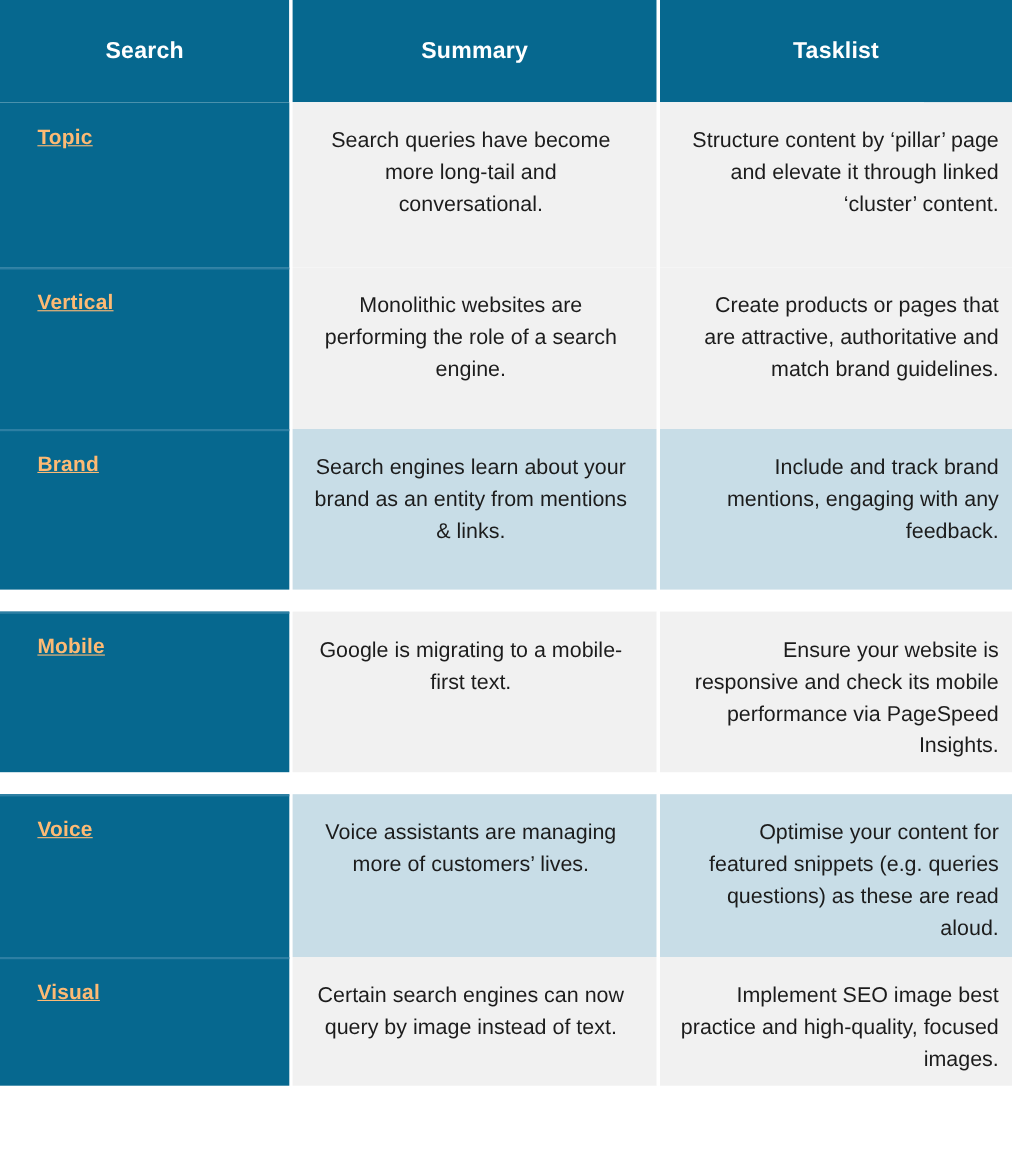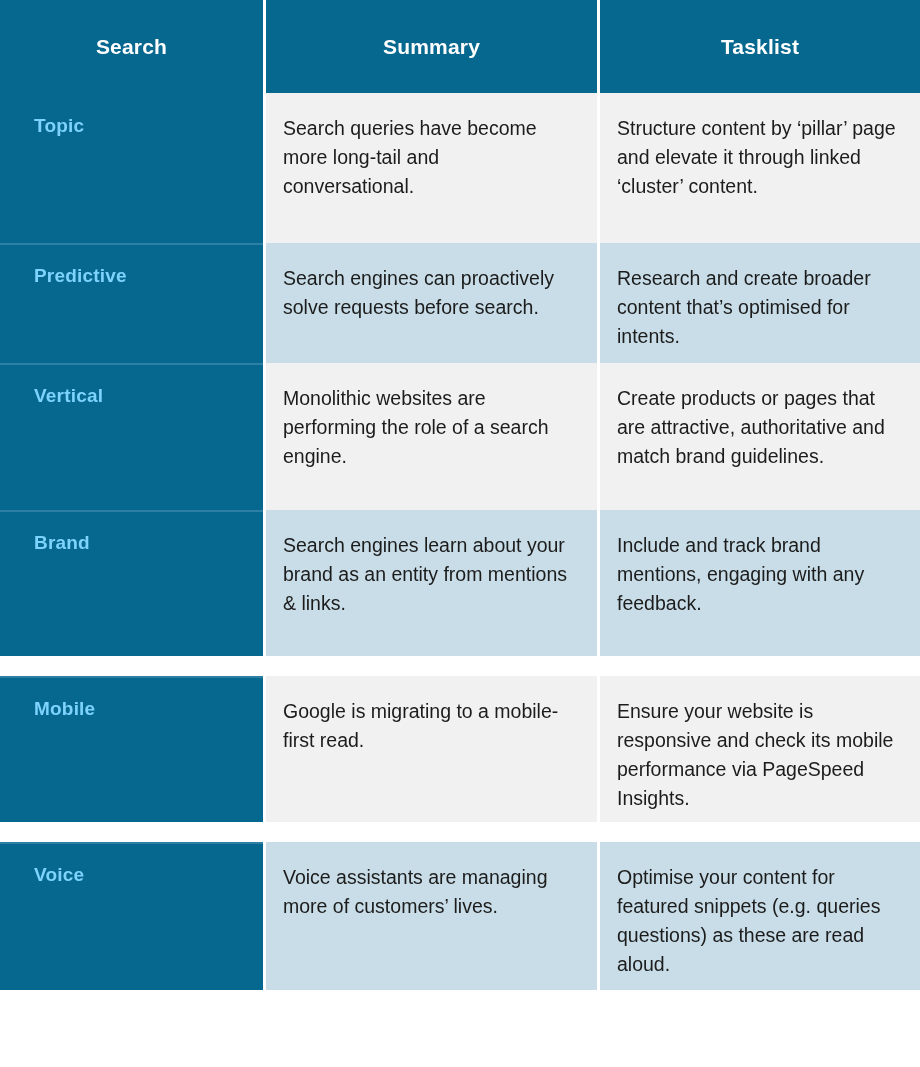--- a/index.html
+++ b/index.html
@@ -36,65 +36,66 @@
     font-size: 21px;
     font-weight: bold;
     letter-spacing: 0.2px;
     display: flex;
     align-items: center;
     justify-content: center;
     box-sizing: border-box;
   }
   .col1 { width: 263px; flex: 0 0 263px; }
   .gap  { width: 3px;  flex: 0 0 3px; background: #ffffff; }
-  .col2 { width: 331px; flex: 0 0 331px; }
+  .col2 { width: 331px; flex: 0 0 331px; text-align: center; }
   .col3 { width: 320px; flex: 0 0 320px; }
 
   
   .body-rows {
     flex: 1 1 auto;
     display: flex;
     flex-direction: column;
   }
   .row {
     display: flex;
     background: #ffffff;
     position: relative;
   }
   .row .label-cell {
     width: 263px;
     flex: 0 0 263px;
     background: #06688f;
-    color: #7dd3fc;
+    color: #fdba74;
     font-size: 19px;
     font-weight: bold;
     letter-spacing: 0.2px;
     box-sizing: border-box;
     padding: 22px 18px 0 34px;
     position: relative;
+    text-decoration: underline;
   }
   
   .row .label-cell::before {
     content: "";
     position: absolute;
     top: 0; left: 0; right: 0;
     height: 2px;
     background: #2d7fa3;
   }
   .row:first-child .label-cell::before { background: transparent; }
 
   .row .text-cell {
     box-sizing: border-box;
     padding: 21px 24px 13px 17px;
     color: #1c1c1c;
     font-size: 19.5px;
     line-height: 29px;
   }
   .row .text-cell.col2 { width: 331px; flex: 0 0 331px; }
-  .row .text-cell.col3 { width: 320px; flex: 0 0 320px; padding-right: 12px; }
+  .row .text-cell.col3 { width: 320px; flex: 0 0 320px; padding-right: 12px; text-align: right; }
 
   .bg-gray { background: #f1f1f1; }
   .bg-blue { background: #c8dde7; }
 
   
   .r0 { height: 150px; }
   .r1 { height: 120px; }
   .r2 { height: 147px; }
   .r3 { height: 146px; }
   .r4 { height: 146px; margin-top: 20px; }
@@ -125,29 +126,20 @@
     <div class="row r0">
       <div class="label-cell">
         <span>Topic</span>
       </div>
       <div class="gap"></div>
       <div class="text-cell col2 bg-gray">Search queries have become more long-tail and conversational.</div>
       <div class="gap"></div>
       <div class="text-cell col3 bg-gray">Structure content by ‘pillar’ page and elevate it through linked ‘cluster’ content.</div>
     </div>
 
-    <div class="row r1">
-      <div class="label-cell">
-        <span>Predictive</span>
-      </div>
-      <div class="gap"></div>
-      <div class="text-cell col2 bg-blue">Search engines can proactively solve requests before search.</div>
-      <div class="gap"></div>
-      <div class="text-cell col3 bg-blue">Research and create broader content that’s optimised for intents.</div>
-    </div>
 
     <div class="row r2">
       <div class="label-cell">
         <span>Vertical</span>
       </div>
       <div class="gap"></div>
       <div class="text-cell col2 bg-gray">Monolithic websites are performing the role of a search engine.</div>
       <div class="gap"></div>
       <div class="text-cell col3 bg-gray">Create products or pages that are attractive, authoritative and match brand guidelines.</div>
     </div>
@@ -160,30 +152,39 @@
       <div class="text-cell col2 bg-blue">Search engines learn about your brand as an entity from mentions &amp; links.</div>
       <div class="gap"></div>
       <div class="text-cell col3 bg-blue">Include and track brand mentions, engaging with any feedback.</div>
     </div>
 
     <div class="row r4">
       <div class="label-cell">
         <span>Mobile</span>
       </div>
       <div class="gap"></div>
-      <div class="text-cell col2 bg-gray">Google is migrating to a mobile-first read.</div>
+      <div class="text-cell col2 bg-gray">Google is migrating to a mobile-first text.</div>
       <div class="gap"></div>
       <div class="text-cell col3 bg-gray">Ensure your website is responsive and check its mobile performance via PageSpeed Insights.</div>
     </div>
 
     <div class="row r5">
       <div class="label-cell">
         <span>Voice</span>
       </div>
       <div class="gap"></div>
       <div class="text-cell col2 bg-blue">Voice assistants are managing more of customers’ lives.</div>
       <div class="gap"></div>
       <div class="text-cell col3 bg-blue">Optimise your content for featured snippets (e.g. queries questions) as these are read aloud.</div>
     </div>
 
+    <div class="row r6">
+      <div class="label-cell">
+        <span>Visual</span>
+      </div>
+      <div class="gap"></div>
+      <div class="text-cell col2 bg-gray">Certain search engines can now query by image instead of text.</div>
+      <div class="gap"></div>
+      <div class="text-cell col3 bg-gray">Implement SEO image best practice and high-quality, focused images.</div>
+    </div>
 
   </div>
 </div>
 
 </body></html>

